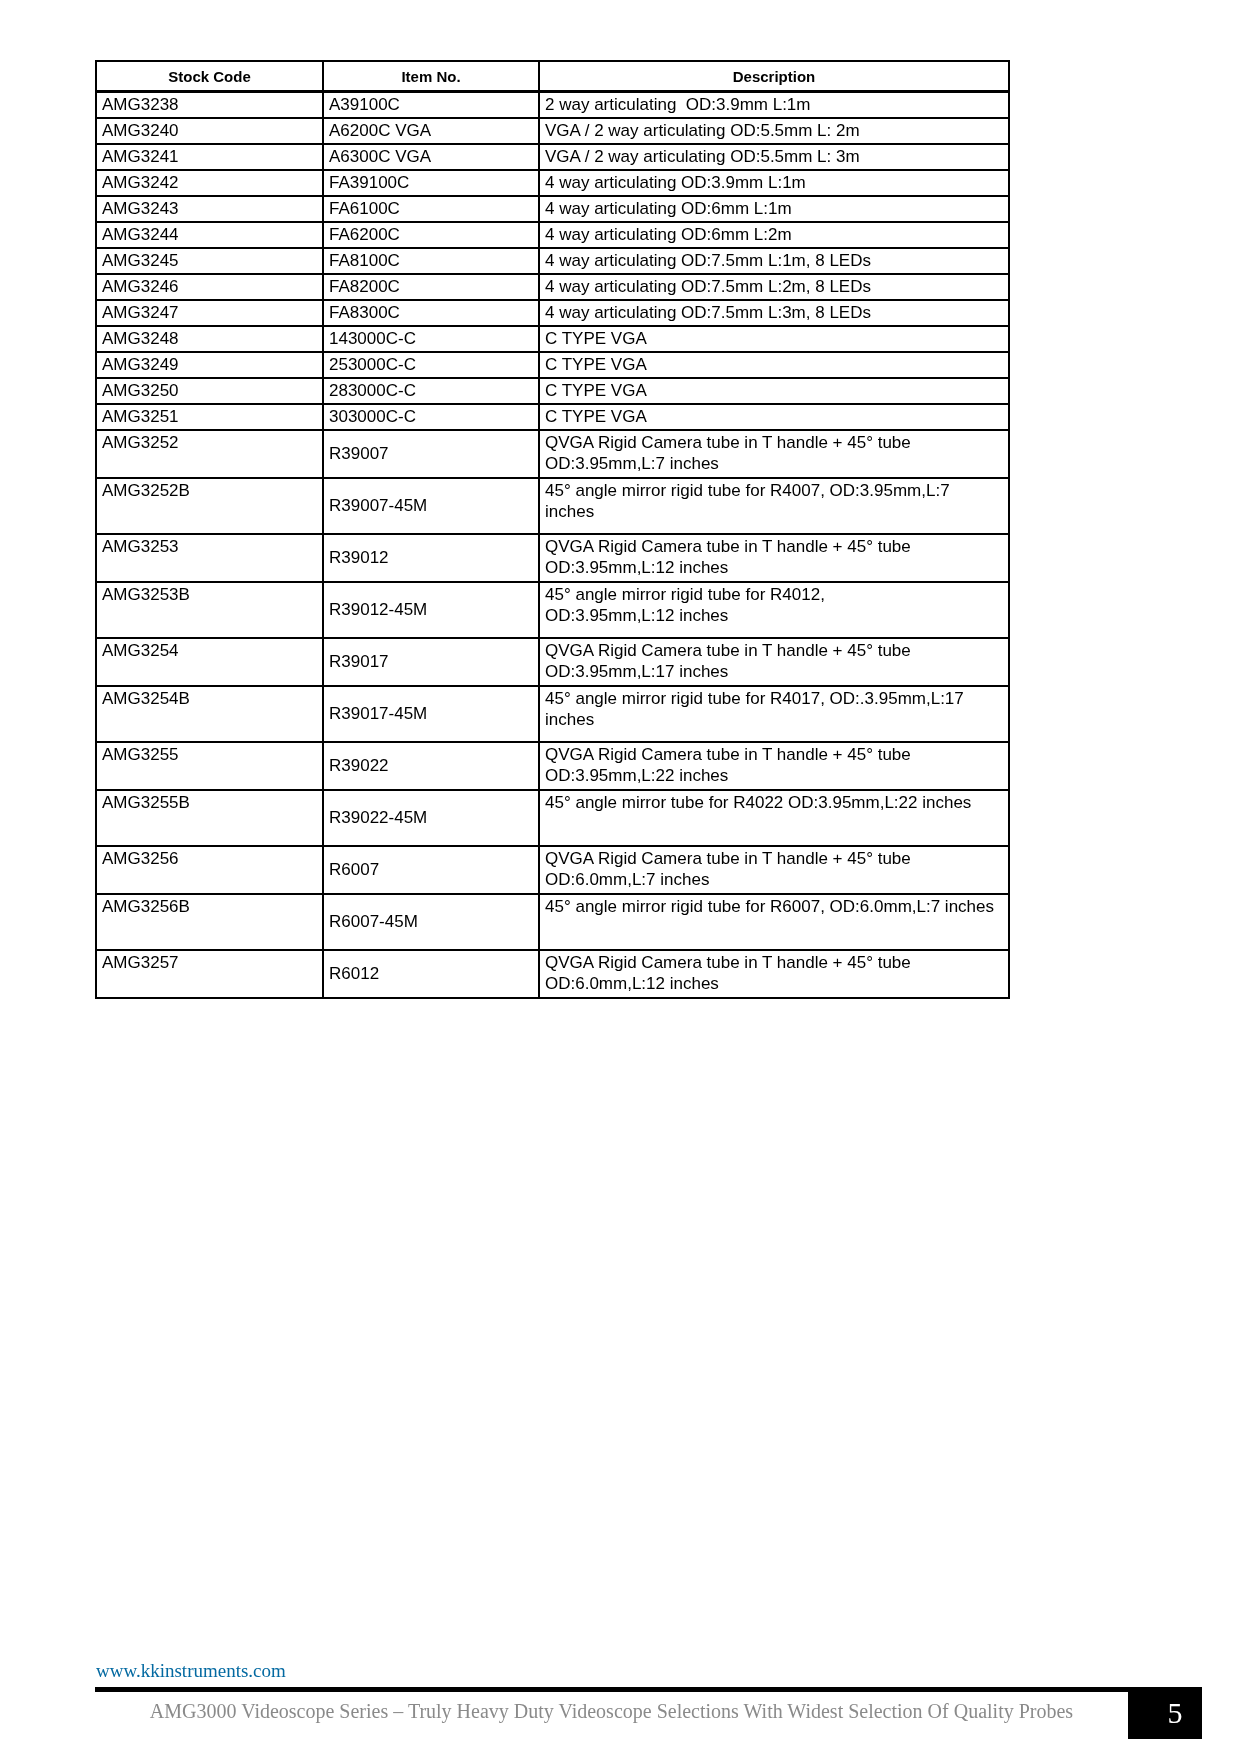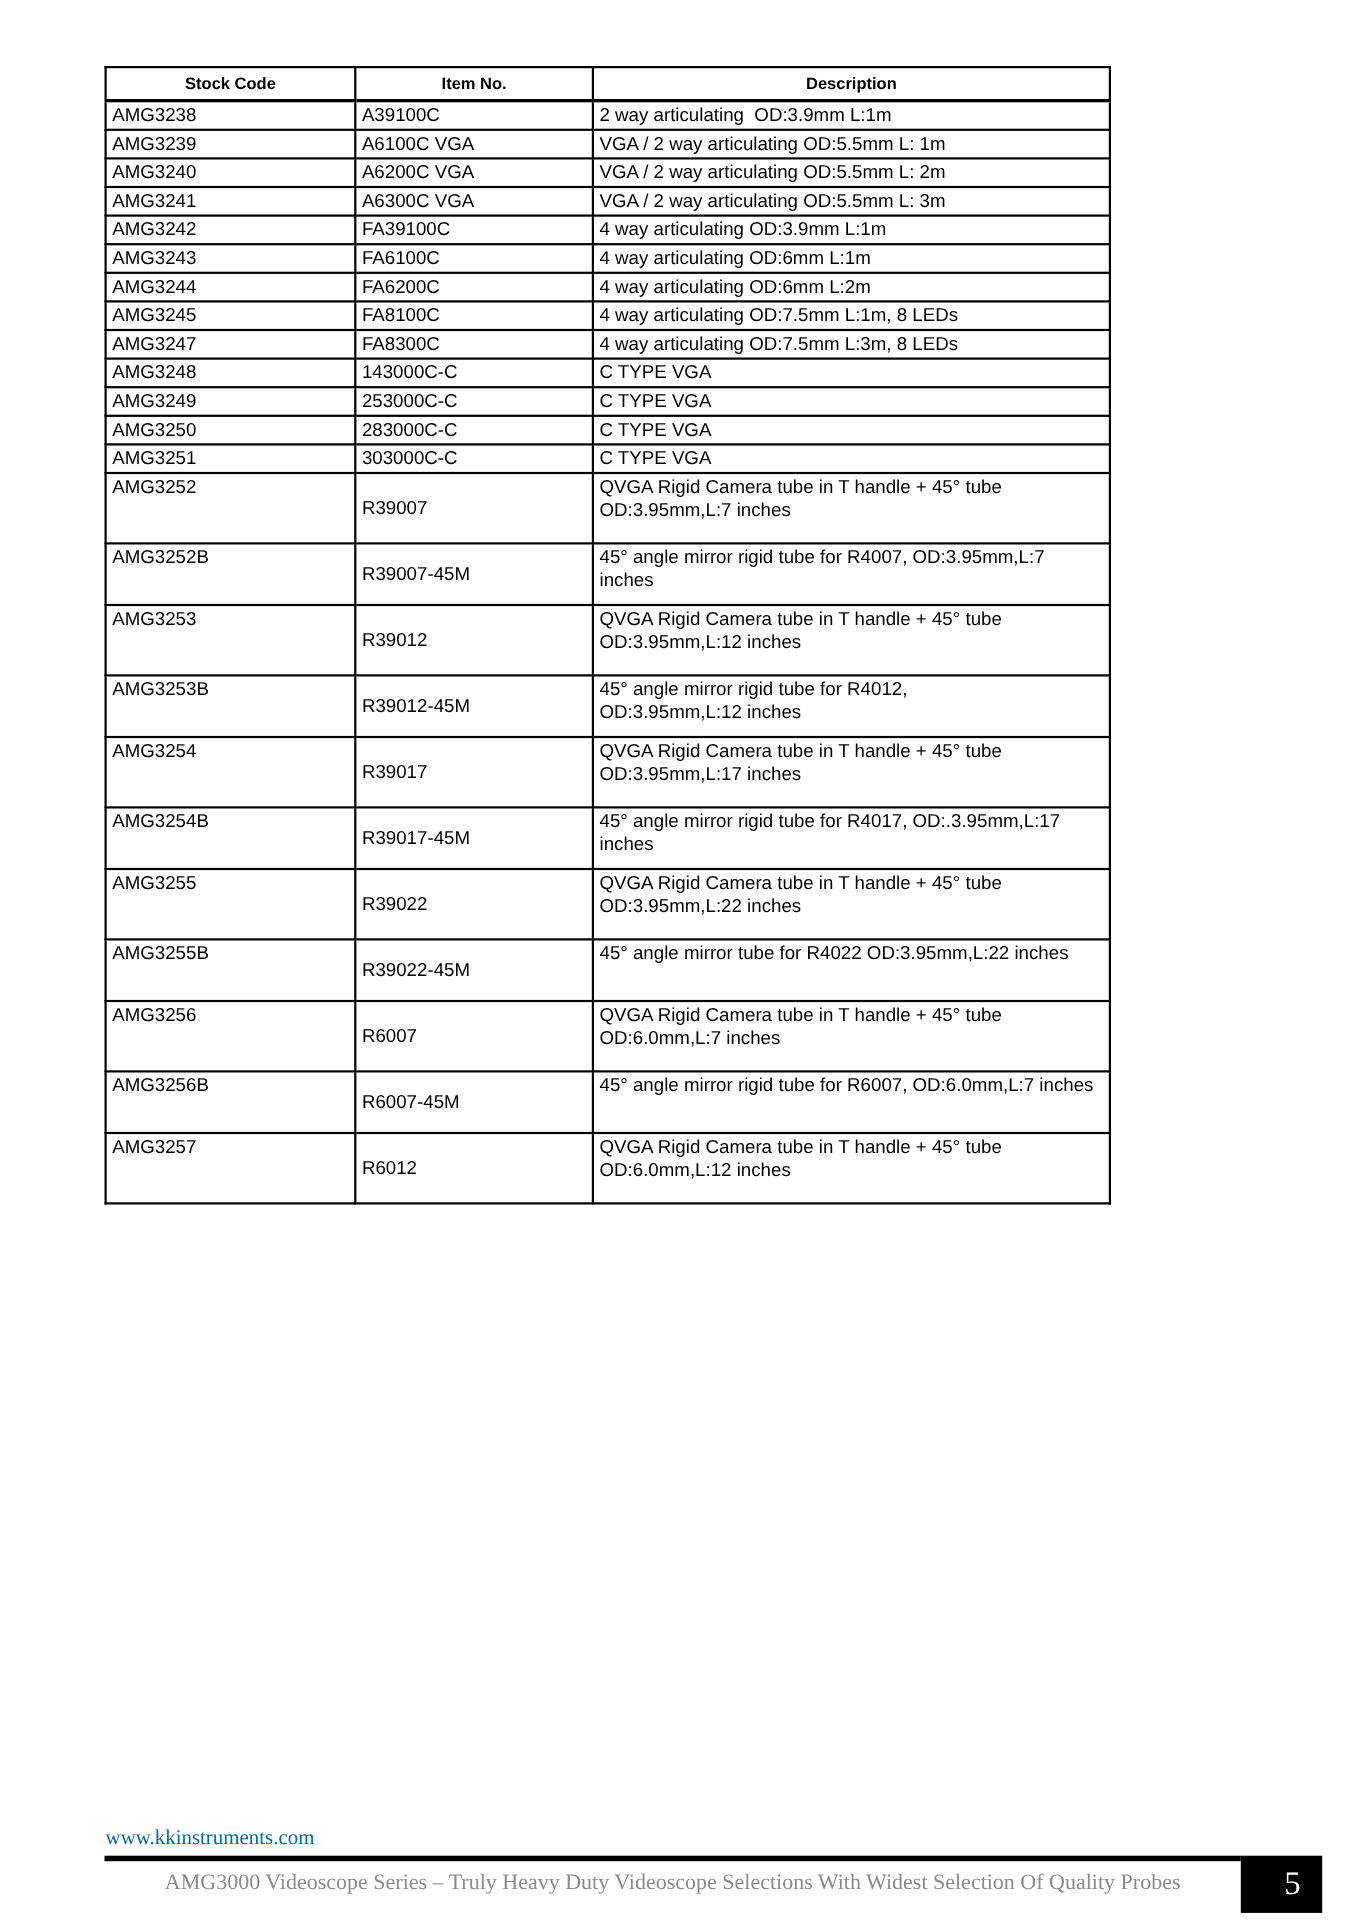--- a/index.html
+++ b/index.html
@@ -42,21 +42,21 @@
   }
   .product-table td {
     font-size: 17px;
     line-height: 21px;
     padding: 1px 5px 2px 5px;
   }
   .product-table td.c1 { vertical-align: top; }
   .product-table td.c2 { vertical-align: middle; }
   .product-table td.c3 { vertical-align: top; white-space: pre-wrap; }
   .product-table tbody tr       { height: 26px; }
-  .product-table tbody tr.tall  { height: 64px; }
+  .product-table tbody tr.tall  { height: 48px; }
   .product-table tbody tr.btall { height: 56px; padding-left: 40px; }
 
   
   .site-link {
     position: absolute;
     left: 96px;
     top: 1660px;
     font-family: "Liberation Serif", serif;
     font-size: 19px;
     color: #0369a1;
@@ -117,25 +117,20 @@
         <th>Description</th>
       </tr>
     </thead>
     <tbody>
   <tr>
     <td class="c1">AMG3238</td>
     <td class="c2">A39100C</td>
     <td class="c3">2 way articulating  OD:3.9mm L:1m</td>
   </tr>
 
-  <tr>
-    <td class="c1">AMG3239</td>
-    <td class="c2">A6100C VGA</td>
-    <td class="c3">VGA / 2 way articulating OD:5.5mm L: 1m</td>
-  </tr>
 
   <tr>
     <td class="c1">AMG3240</td>
     <td class="c2">A6200C VGA</td>
     <td class="c3">VGA / 2 way articulating OD:5.5mm L: 2m</td>
   </tr>
 
   <tr>
     <td class="c1">AMG3241</td>
     <td class="c2">A6300C VGA</td>
@@ -159,20 +154,25 @@
     <td class="c2">FA6200C</td>
     <td class="c3">4 way articulating OD:6mm L:2m</td>
   </tr>
 
   <tr>
     <td class="c1">AMG3245</td>
     <td class="c2">FA8100C</td>
     <td class="c3">4 way articulating OD:7.5mm L:1m, 8 LEDs</td>
   </tr>
 
+  <tr>
+    <td class="c1">AMG3246</td>
+    <td class="c2">FA8200C</td>
+    <td class="c3">4 way articulating OD:7.5mm L:2m, 8 LEDs</td>
+  </tr>
 
   <tr>
     <td class="c1">AMG3247</td>
     <td class="c2">FA8300C</td>
     <td class="c3">4 way articulating OD:7.5mm L:3m, 8 LEDs</td>
   </tr>
 
   <tr>
     <td class="c1">AMG3248</td>
     <td class="c2">143000C-C</td>

